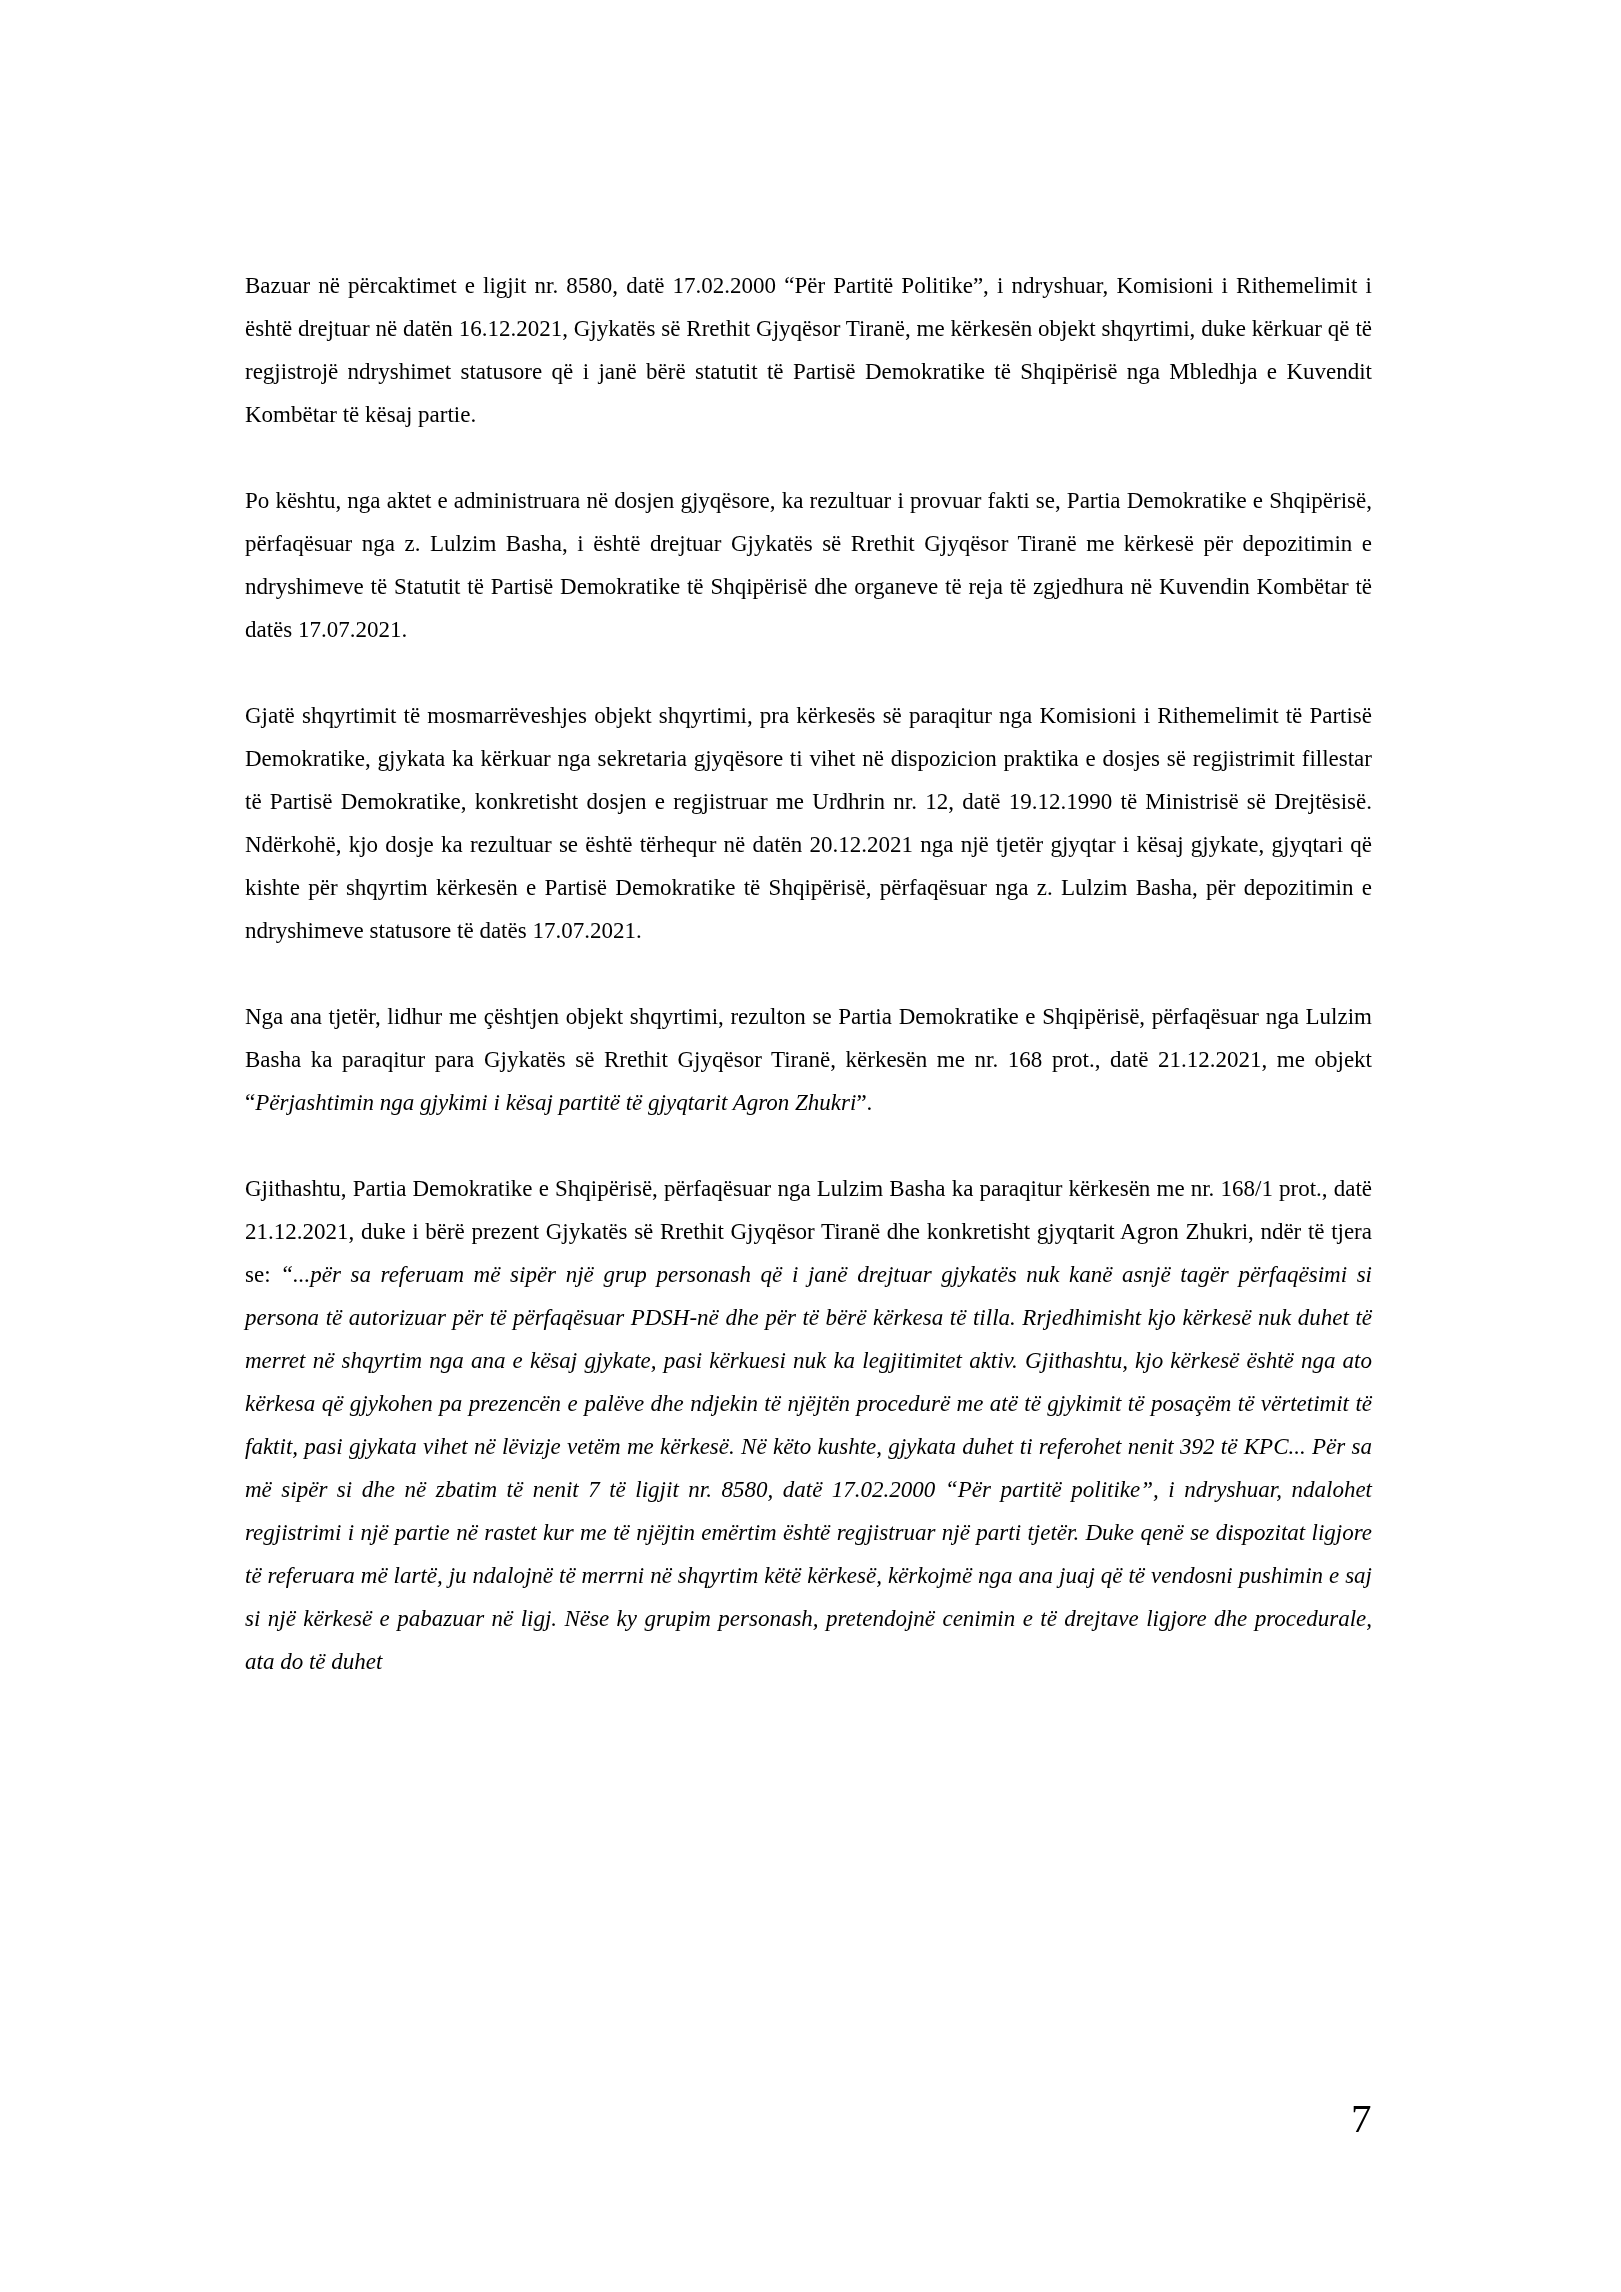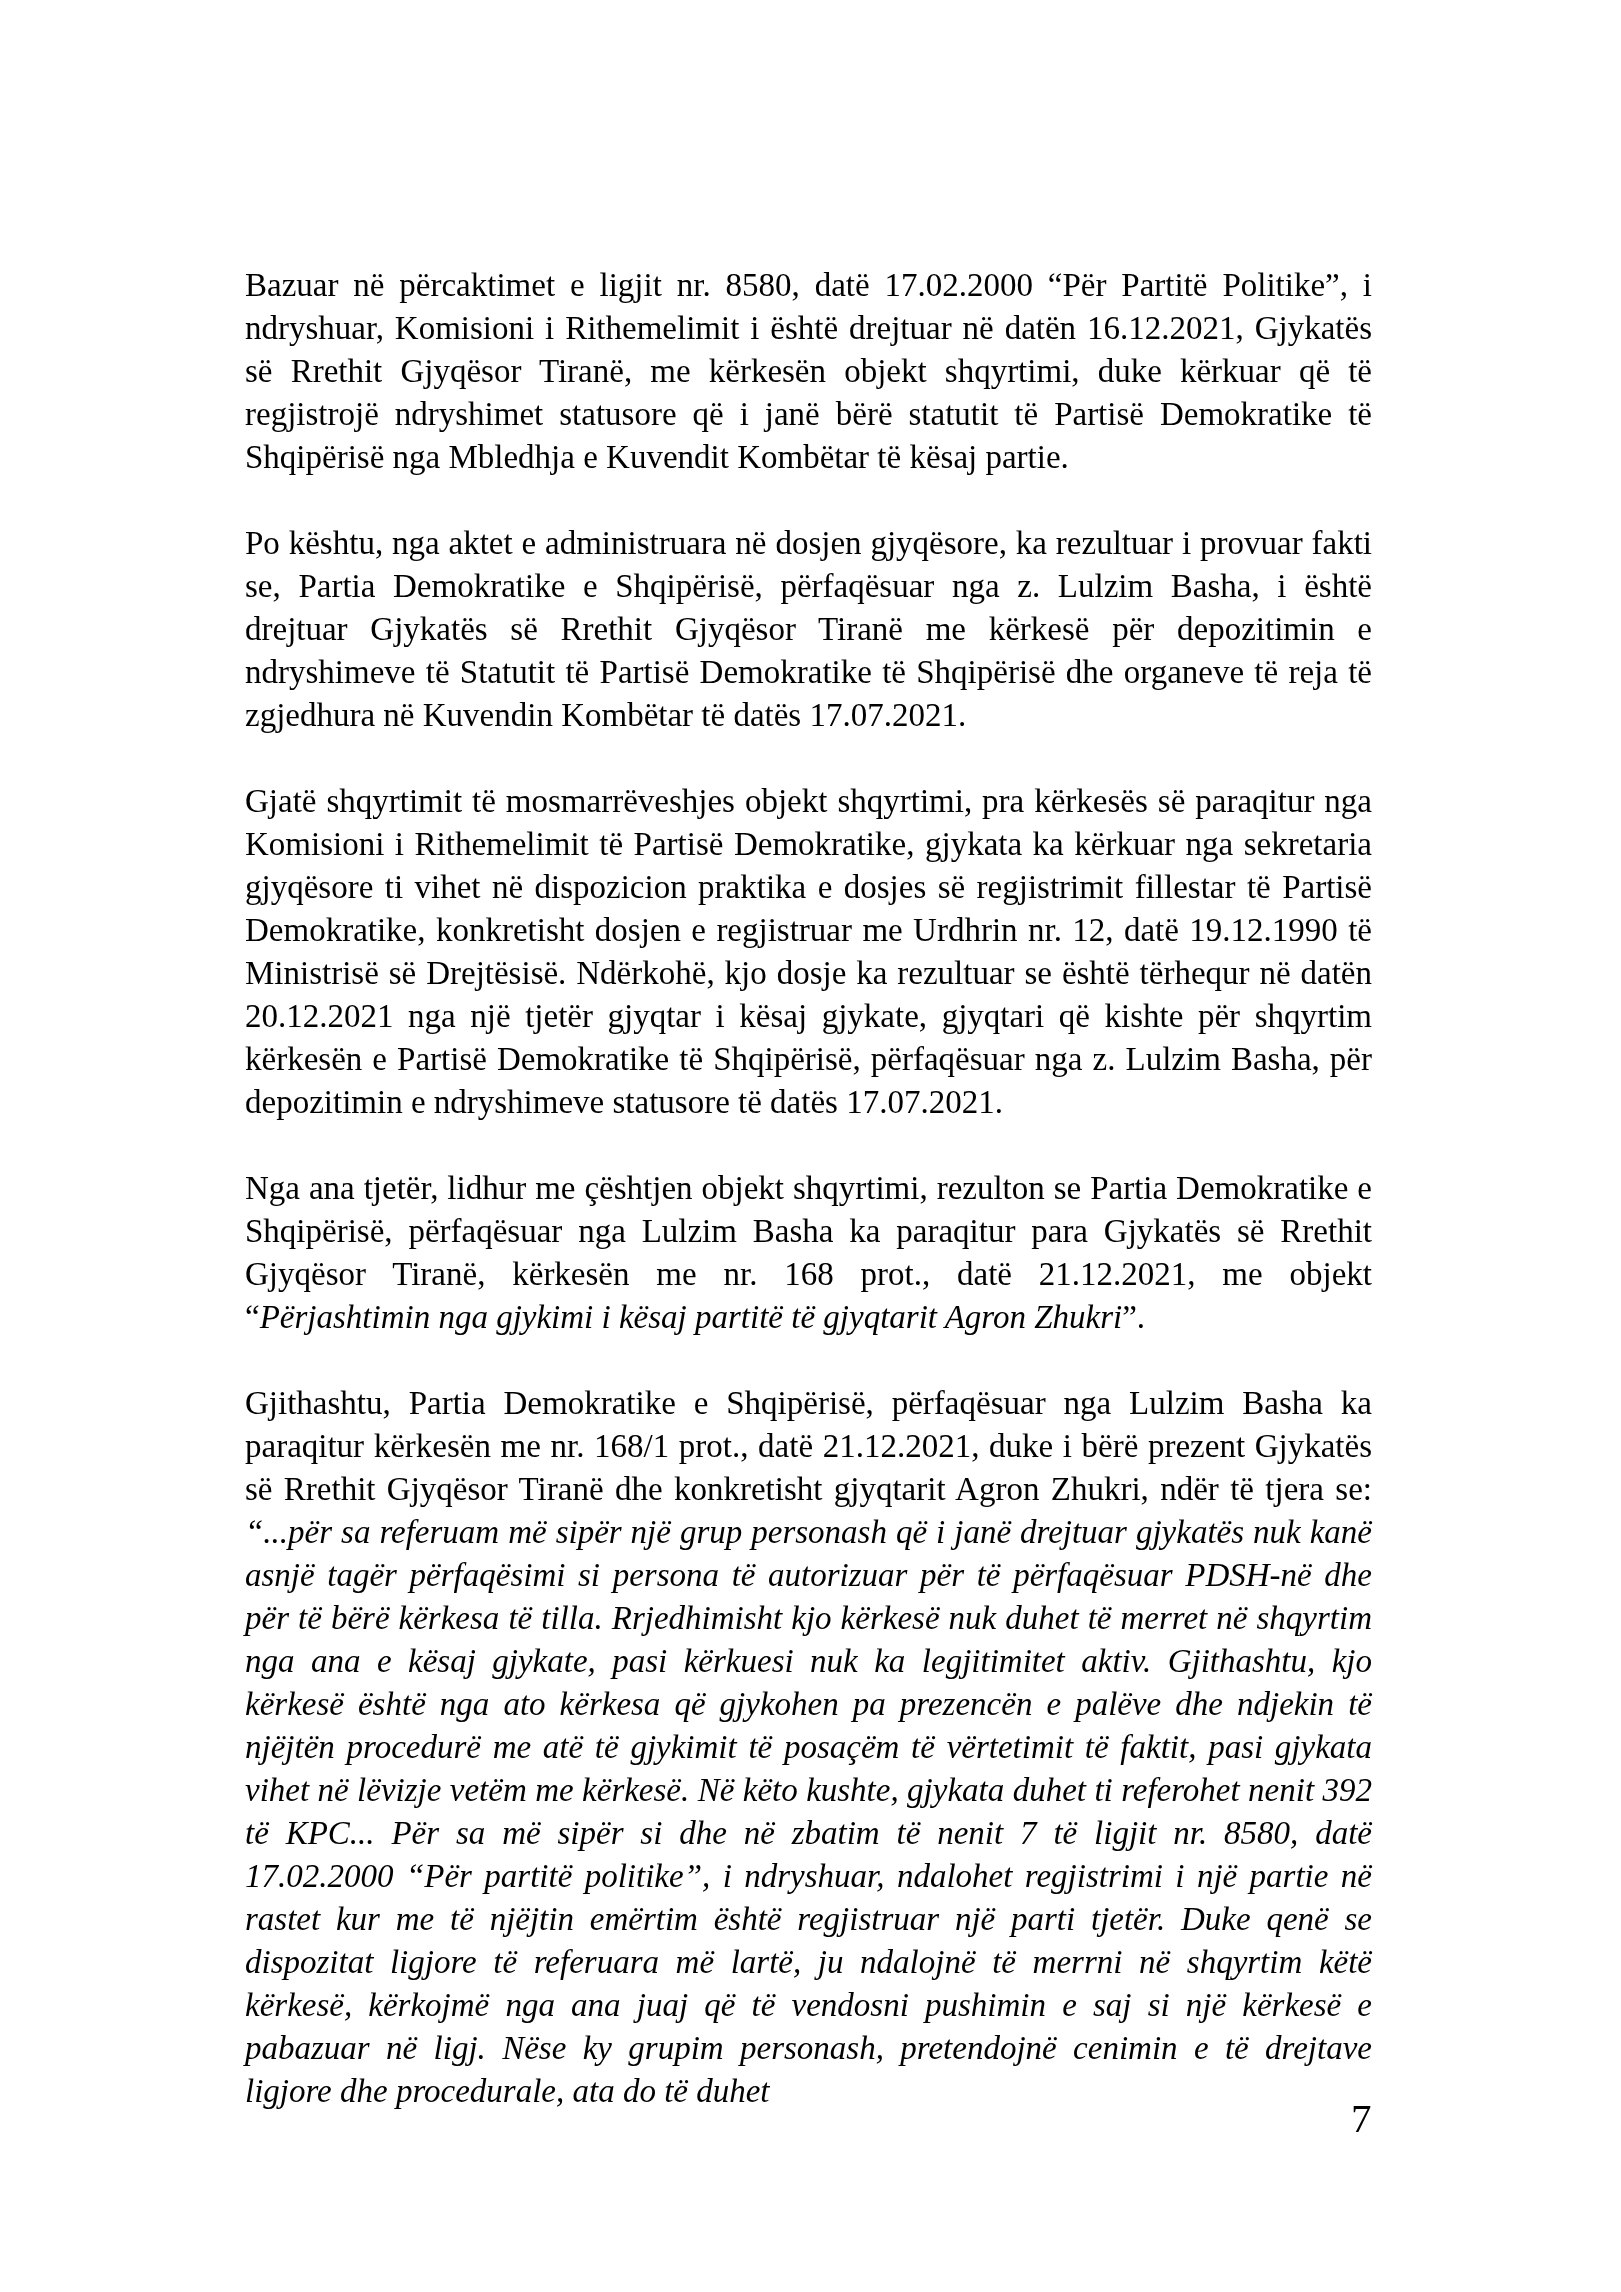--- a/index.html
+++ b/index.html
@@ -13,21 +13,21 @@
     height: 2293px;
     background: #ffffff;
     overflow: hidden;
   }
   .content {
     position: absolute;
     left: 245px;
     top: 264px;
     width: 1127px;
     font-family: "Liberation Serif", "DejaVu Serif", serif;
-    font-size: 33px;
+    font-size: 23px;
     line-height: 43px;
     color: #000000;
     text-align: justify;
   }
   .content p {
     margin: 0 0 43px 0;
     padding: 0;
   }
   .content p:last-child {
     margin-bottom: 0;

